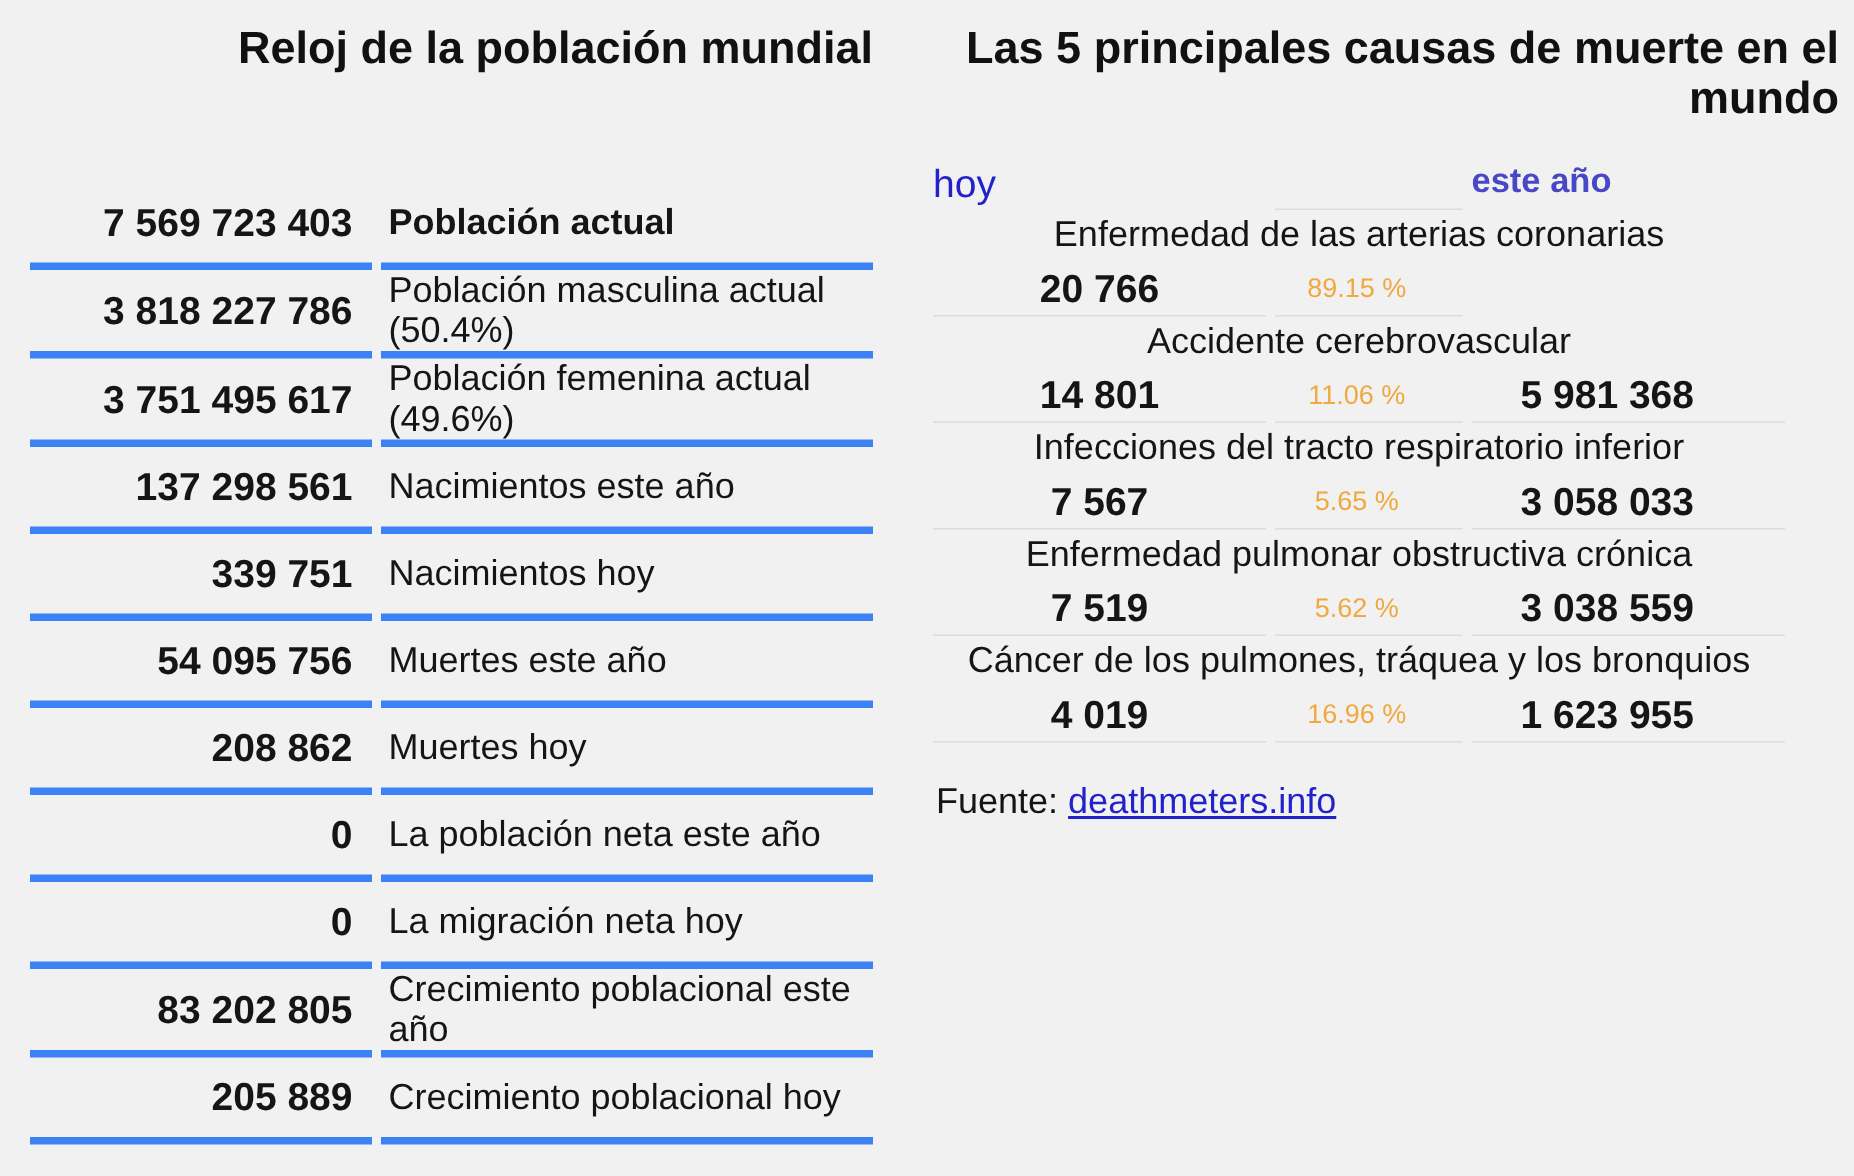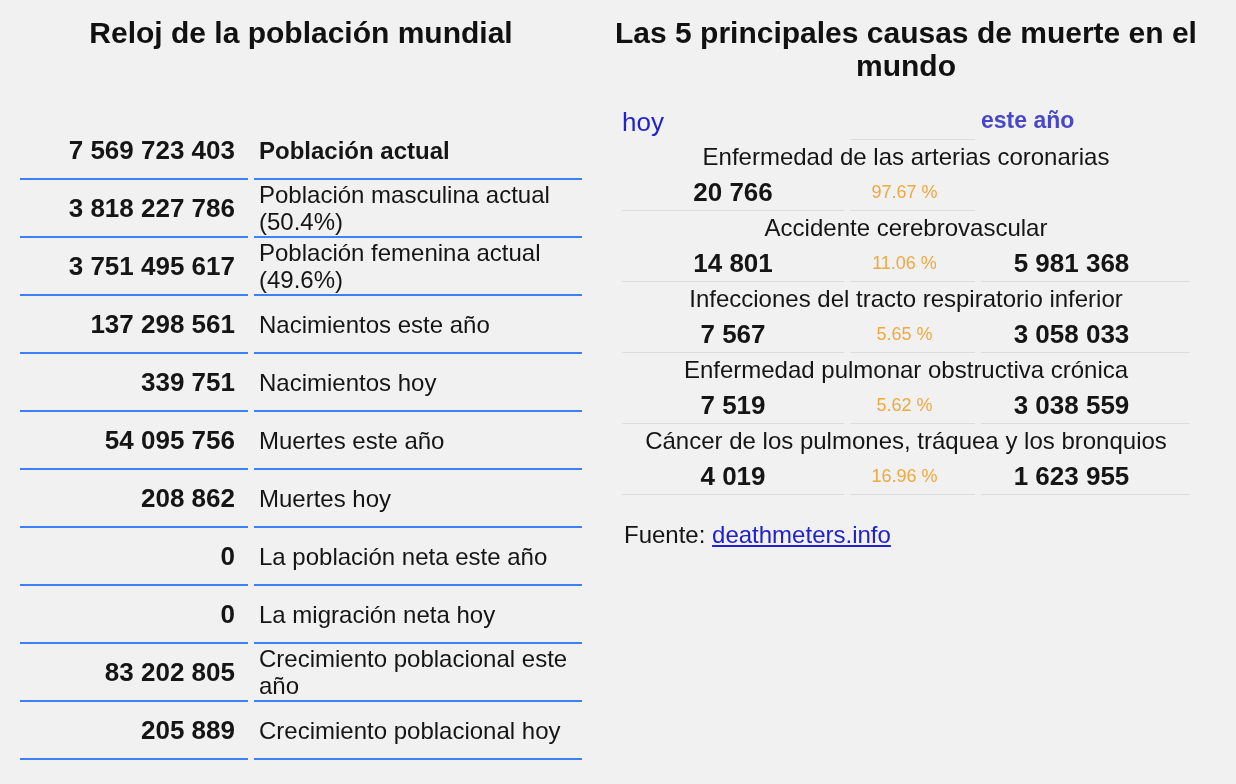--- a/index.html
+++ b/index.html
@@ -7,29 +7,29 @@
     width:1236px;height:784px;overflow:hidden;
     background:#f1f1f1;color:#151515;
     font-family:"Liberation Sans","DejaVu Sans",sans-serif;
     -webkit-font-smoothing:antialiased;
   }
   .page{display:flex;}
   .left-col{width:562px;margin-left:20px;flex:none;}
   .right-col{width:568px;margin-left:40px;flex:none;}
   h1{
     font-size:30px;line-height:33px;font-weight:bold;
-    text-align:center;margin:16px 0 0 0;color:#111;
+    text-align:right;margin:16px 0 0 0;color:#111;
   }
   .right-col h1{width:640px;margin-left:-36px;}
 
   
   .clock-table{margin-top:73px;}
   .lrow{display:grid;grid-template-columns:228px 1fr;column-gap:6px;}
   .lrow>div{
-    border-bottom:2px solid #3b82f6;
+    border-bottom:5px solid #3b82f6;
     min-height:58px;display:flex;align-items:center;box-sizing:border-box;
   }
   .lval{justify-content:flex-end;font-weight:bold;font-size:26px;padding-right:13px;white-space:nowrap;}
   .llbl{font-size:24px;line-height:27px;padding-left:5px;}
   .llbl.bold{font-weight:bold;}
 
   
   .causes-table{margin-top:14px;}
   .rhead{
     display:grid;grid-template-columns:222px 125px 1fr;column-gap:6px;
@@ -127,21 +127,21 @@
       <div class="rhead">
         <div class="h-today">hoy</div>
         <div class="h-mid"></div>
         <div class="h-year">este año</div>
       </div>
 
         <div class="cause">
           <div class="name">Enfermedad de las arterias coronarias</div>
           <div class="cvals">
             <div class="cv-num">20 766</div>
-            <div class="cv-pct">97.67 %</div>
+            <div class="cv-pct">89.15 %</div>
           </div>
         </div>
 
         <div class="cause">
           <div class="name">Accidente cerebrovascular</div>
           <div class="cvals">
             <div class="cv-num">14 801</div>
             <div class="cv-pct">11.06 %</div>
             <div class="cv-num cv-year">5 981 368</div>
           </div>

